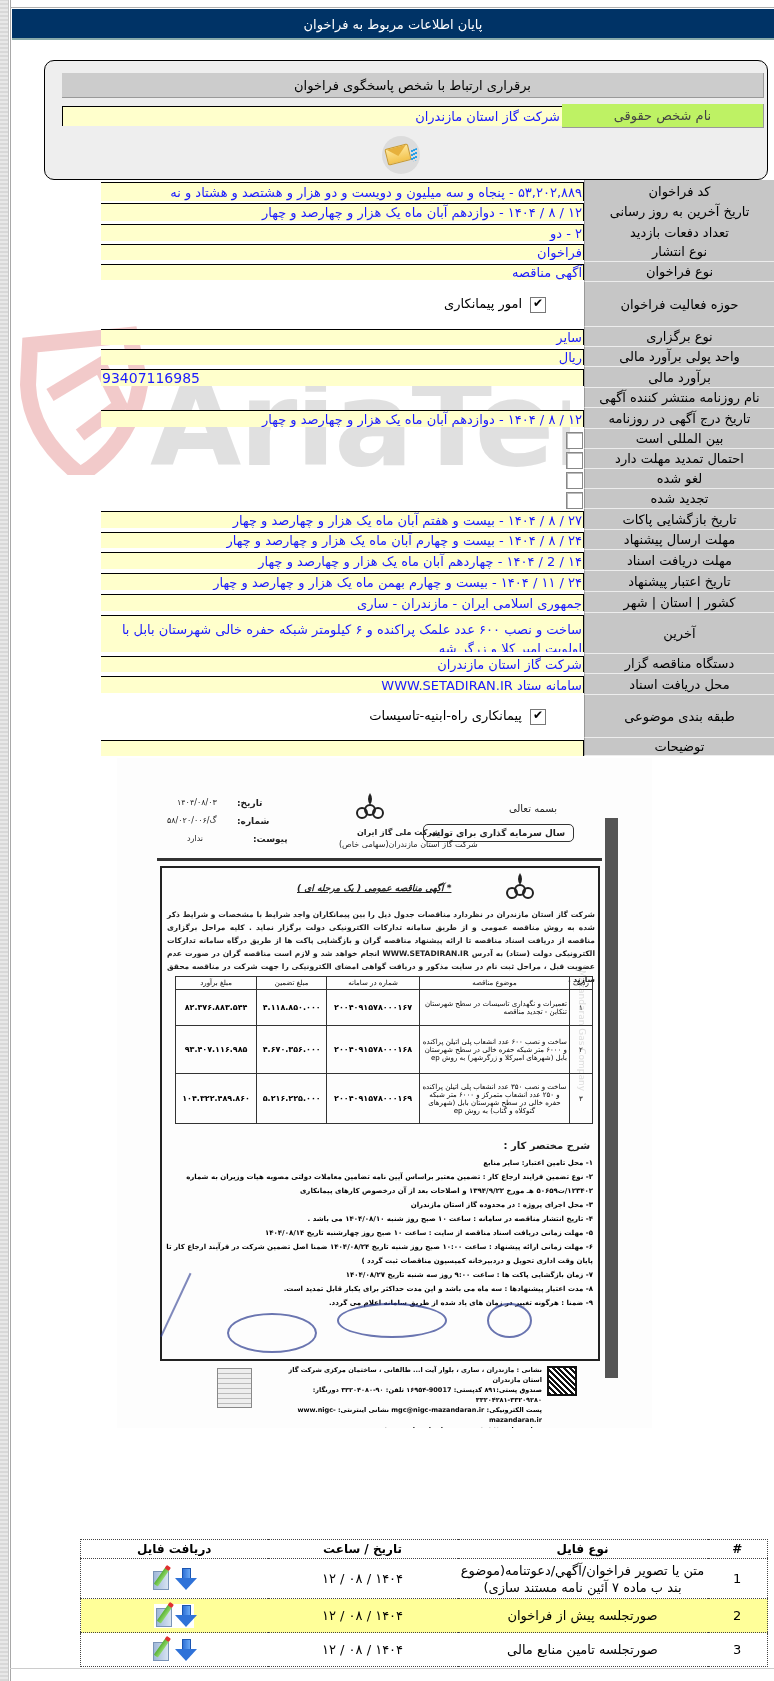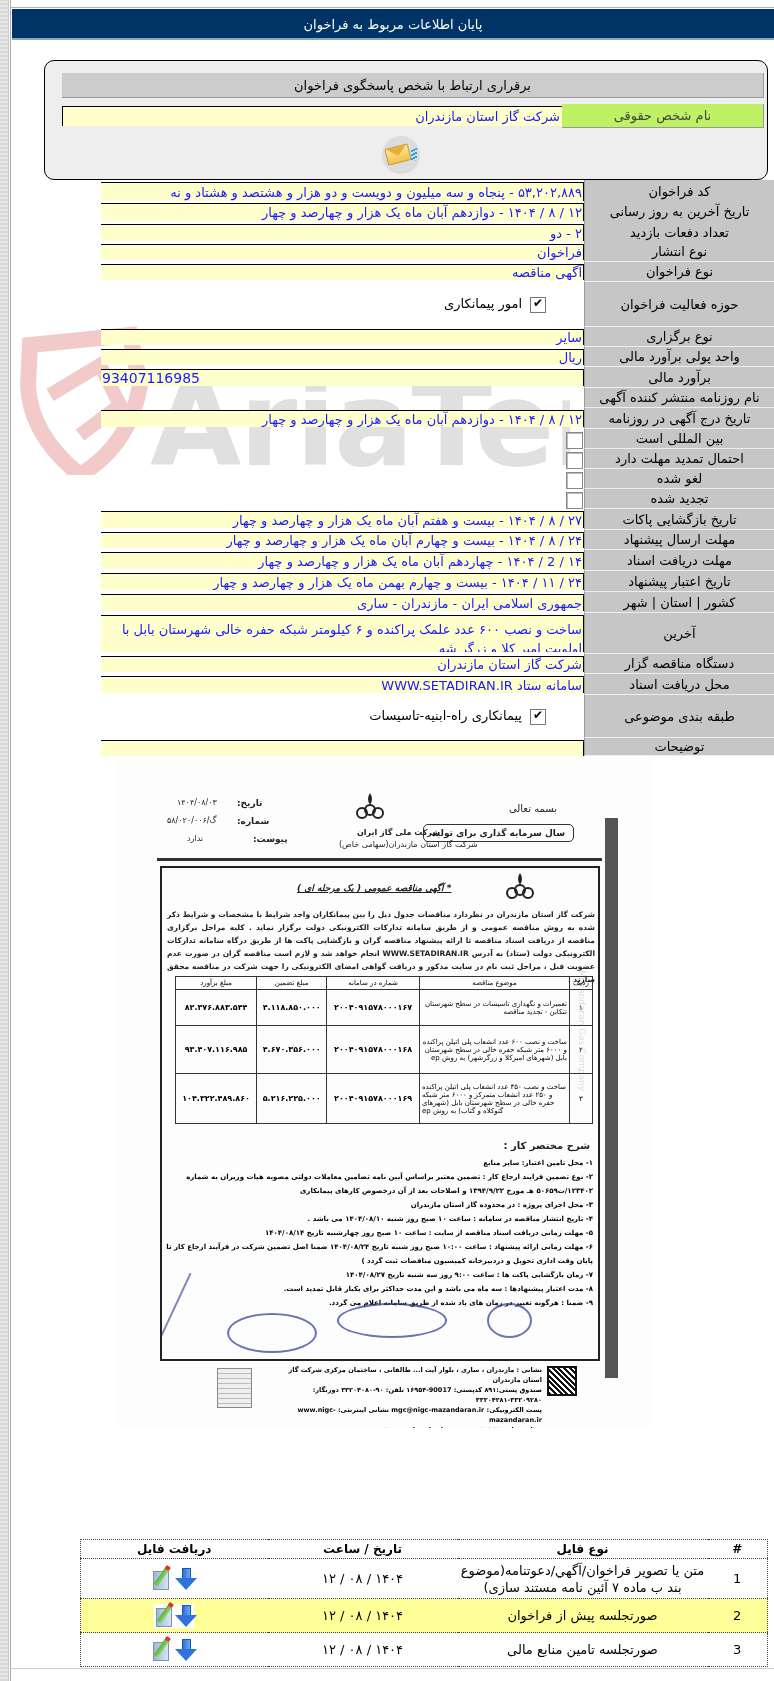--- a/index.html
+++ b/index.html
@@ -311,21 +311,21 @@
     </tr>
     <tr style="height:48px;">
       <td>۲</td>
       <td style="text-align:right;">ساخت و نصب ۶۰۰ عدد انشعاب پلی اتیلن پراکنده و ۶۰۰۰ متر شبکه حفره خالی در سطح شهرستان بابل (شهرهای امیرکلا و زرگرشهر) به روش ep</td>
       <td class="n">۲۰۰۴۰۹۱۵۷۸۰۰۰۱۶۸</td>
       <td class="n">۴.۶۷۰.۳۵۶.۰۰۰</td>
       <td class="n">۹۳.۴۰۷.۱۱۶.۹۸۵</td>
     </tr>
     <tr style="height:50px;">
       <td>۳</td>
-      <td style="text-align:left;">ساخت و نصب ۳۵۰ عدد انشعاب پلی اتیلن پراکنده و ۲۵۰ عدد انشعاب متمرکز و ۶۰۰۰ متر شبکه حفره خالی در سطح شهرستان بابل (شهرهای گتوکلاه و گتاب) به روش ep</td>
+      <td style="text-align:center;">ساخت و نصب ۳۵۰ عدد انشعاب پلی اتیلن پراکنده و ۲۵۰ عدد انشعاب متمرکز و ۶۰۰۰ متر شبکه حفره خالی در سطح شهرستان بابل (شهرهای گتوکلاه و گتاب) به روش ep</td>
       <td class="n">۲۰۰۴۰۹۱۵۷۸۰۰۰۱۶۹</td>
       <td class="n">۵.۲۱۶.۲۲۵.۰۰۰</td>
       <td class="n">۱۰۴.۳۲۲.۴۸۹.۸۶۰</td>
     </tr>
   </tbody>
     </table>
 
   <div class="doc-small doc-bold" style="right:62px;top:382px;font-size:10px;">شرح مختصر کار :</div>
   <div style="position:absolute;left:48px;top:398px;width:428px;direction:rtl;font-size:7px;line-height:14px;font-weight:bold;">
     <div>۱- محل تامین اعتبار: سایر منابع</div>

